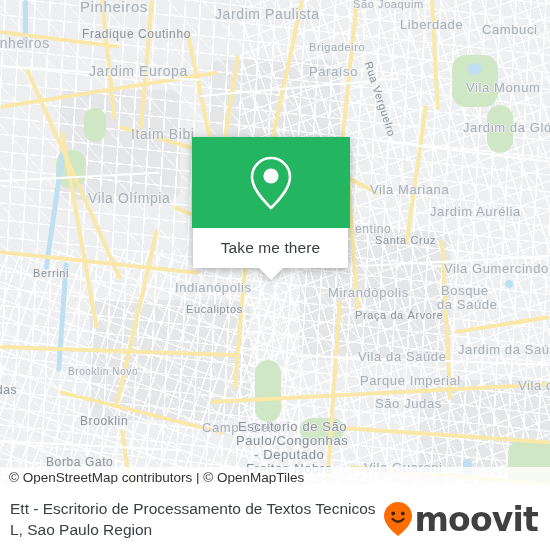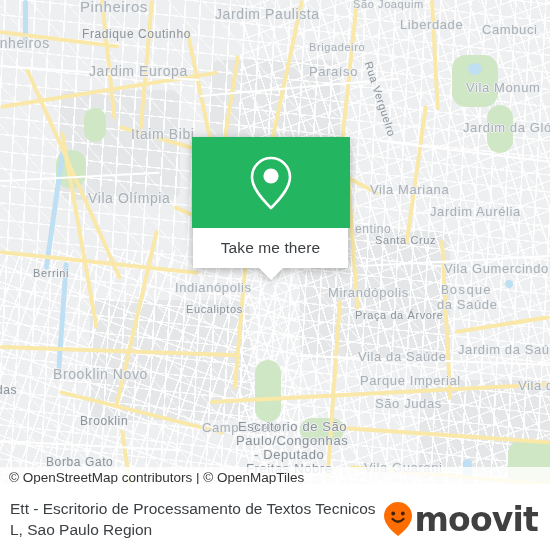--- a/index.html
+++ b/index.html
@@ -282,25 +282,25 @@
         <div class="maplabel" style="left: 463px; top: 120px; font-size: 13px;">Jardim da Glória</div>
         <div class="maplabel" style="left: 88px; top: 190px; font-size: 14px;">Vila Olímpia</div>
         <div class="maplabel" style="left: 370px; top: 182px; font-size: 13px;">Vila Mariana</div>
         <div class="maplabel" style="left: 430px; top: 204px; font-size: 13px;">Jardim Aurélia</div>
         <div class="maplabel" style="left: 355px; top: 202px; font-size: 12px; margin-top: 20px;">entino</div>
         <div class="maplabel dark" style="left: 375px; top: 234px; font-size: 11px;">Santa Cruz</div>
         <div class="maplabel dark" style="left: 33px; top: 267px; font-size: 11px;">Berrini</div>
         <div class="maplabel" style="left: 175px; top: 280px; font-size: 13px;">Indianópolis</div>
         <div class="maplabel" style="left: 444px; top: 261px; font-size: 13px;">Vila Gumercindo</div>
         <div class="maplabel" style="left: 328px; top: 285px; font-size: 13px;">Mirandópolis</div>
-        <div class="maplabel" style="left: 441px; top: 283px; font-size: 13px; font-family: Liberation Mono, monospace;">Bosque</div>
+        <div class="maplabel" style="left: 441px; top: 283px; font-size: 13px;">Bosque</div>
         <div class="maplabel" style="left: 437px; top: 297px; font-size: 13px;">da Saúde</div>
         <div class="maplabel dark" style="left: 186px; top: 303px; font-size: 11px;">Eucaliptos</div>
         <div class="maplabel dark" style="left: 355px; top: 309px; font-size: 11px;">Praça da Árvore</div>
-        <div class="maplabel" style="left: 53px; top: 366px; font-size: 14px;">Brooklin Novo</div>
+        <div class="maplabel" style="left: 68px; top: 366px; font-size: 10px;">Brooklin Novo</div>
         <div class="maplabel" style="left: 358px; top: 349px; font-size: 13px;">Vila da Saúde</div>
         <div class="maplabel" style="left: 458px; top: 342px; font-size: 13px;">Jardim da Saúde</div>
         <div class="maplabel" style="left: 360px; top: 373px; font-size: 13px;">Parque Imperial</div>
         <div class="maplabel" style="left: 518px; top: 378px; font-size: 13px;">Vila da</div>
         <div class="maplabel" style="left: 375px; top: 396px; font-size: 13px;">São Judas</div>
         <div class="maplabel dark" style="left: 80px; top: 414px; font-size: 12px;">Brooklin</div>
         <div class="maplabel dark" style="left: -4px; top: 383px; font-size: 12px;">das</div>
         <div class="maplabel" style="left: 166px; top: 420px; font-size: 13px; margin-left: 36px;">Campo Belo</div>
         <div class="maplabel dark" style="left: 238px; top: 419px; font-size: 13px;">Escritorio de São</div>
         <div class="maplabel dark" style="left: 236px; top: 433px; font-size: 13px;">Paulo/Congonhas</div>

